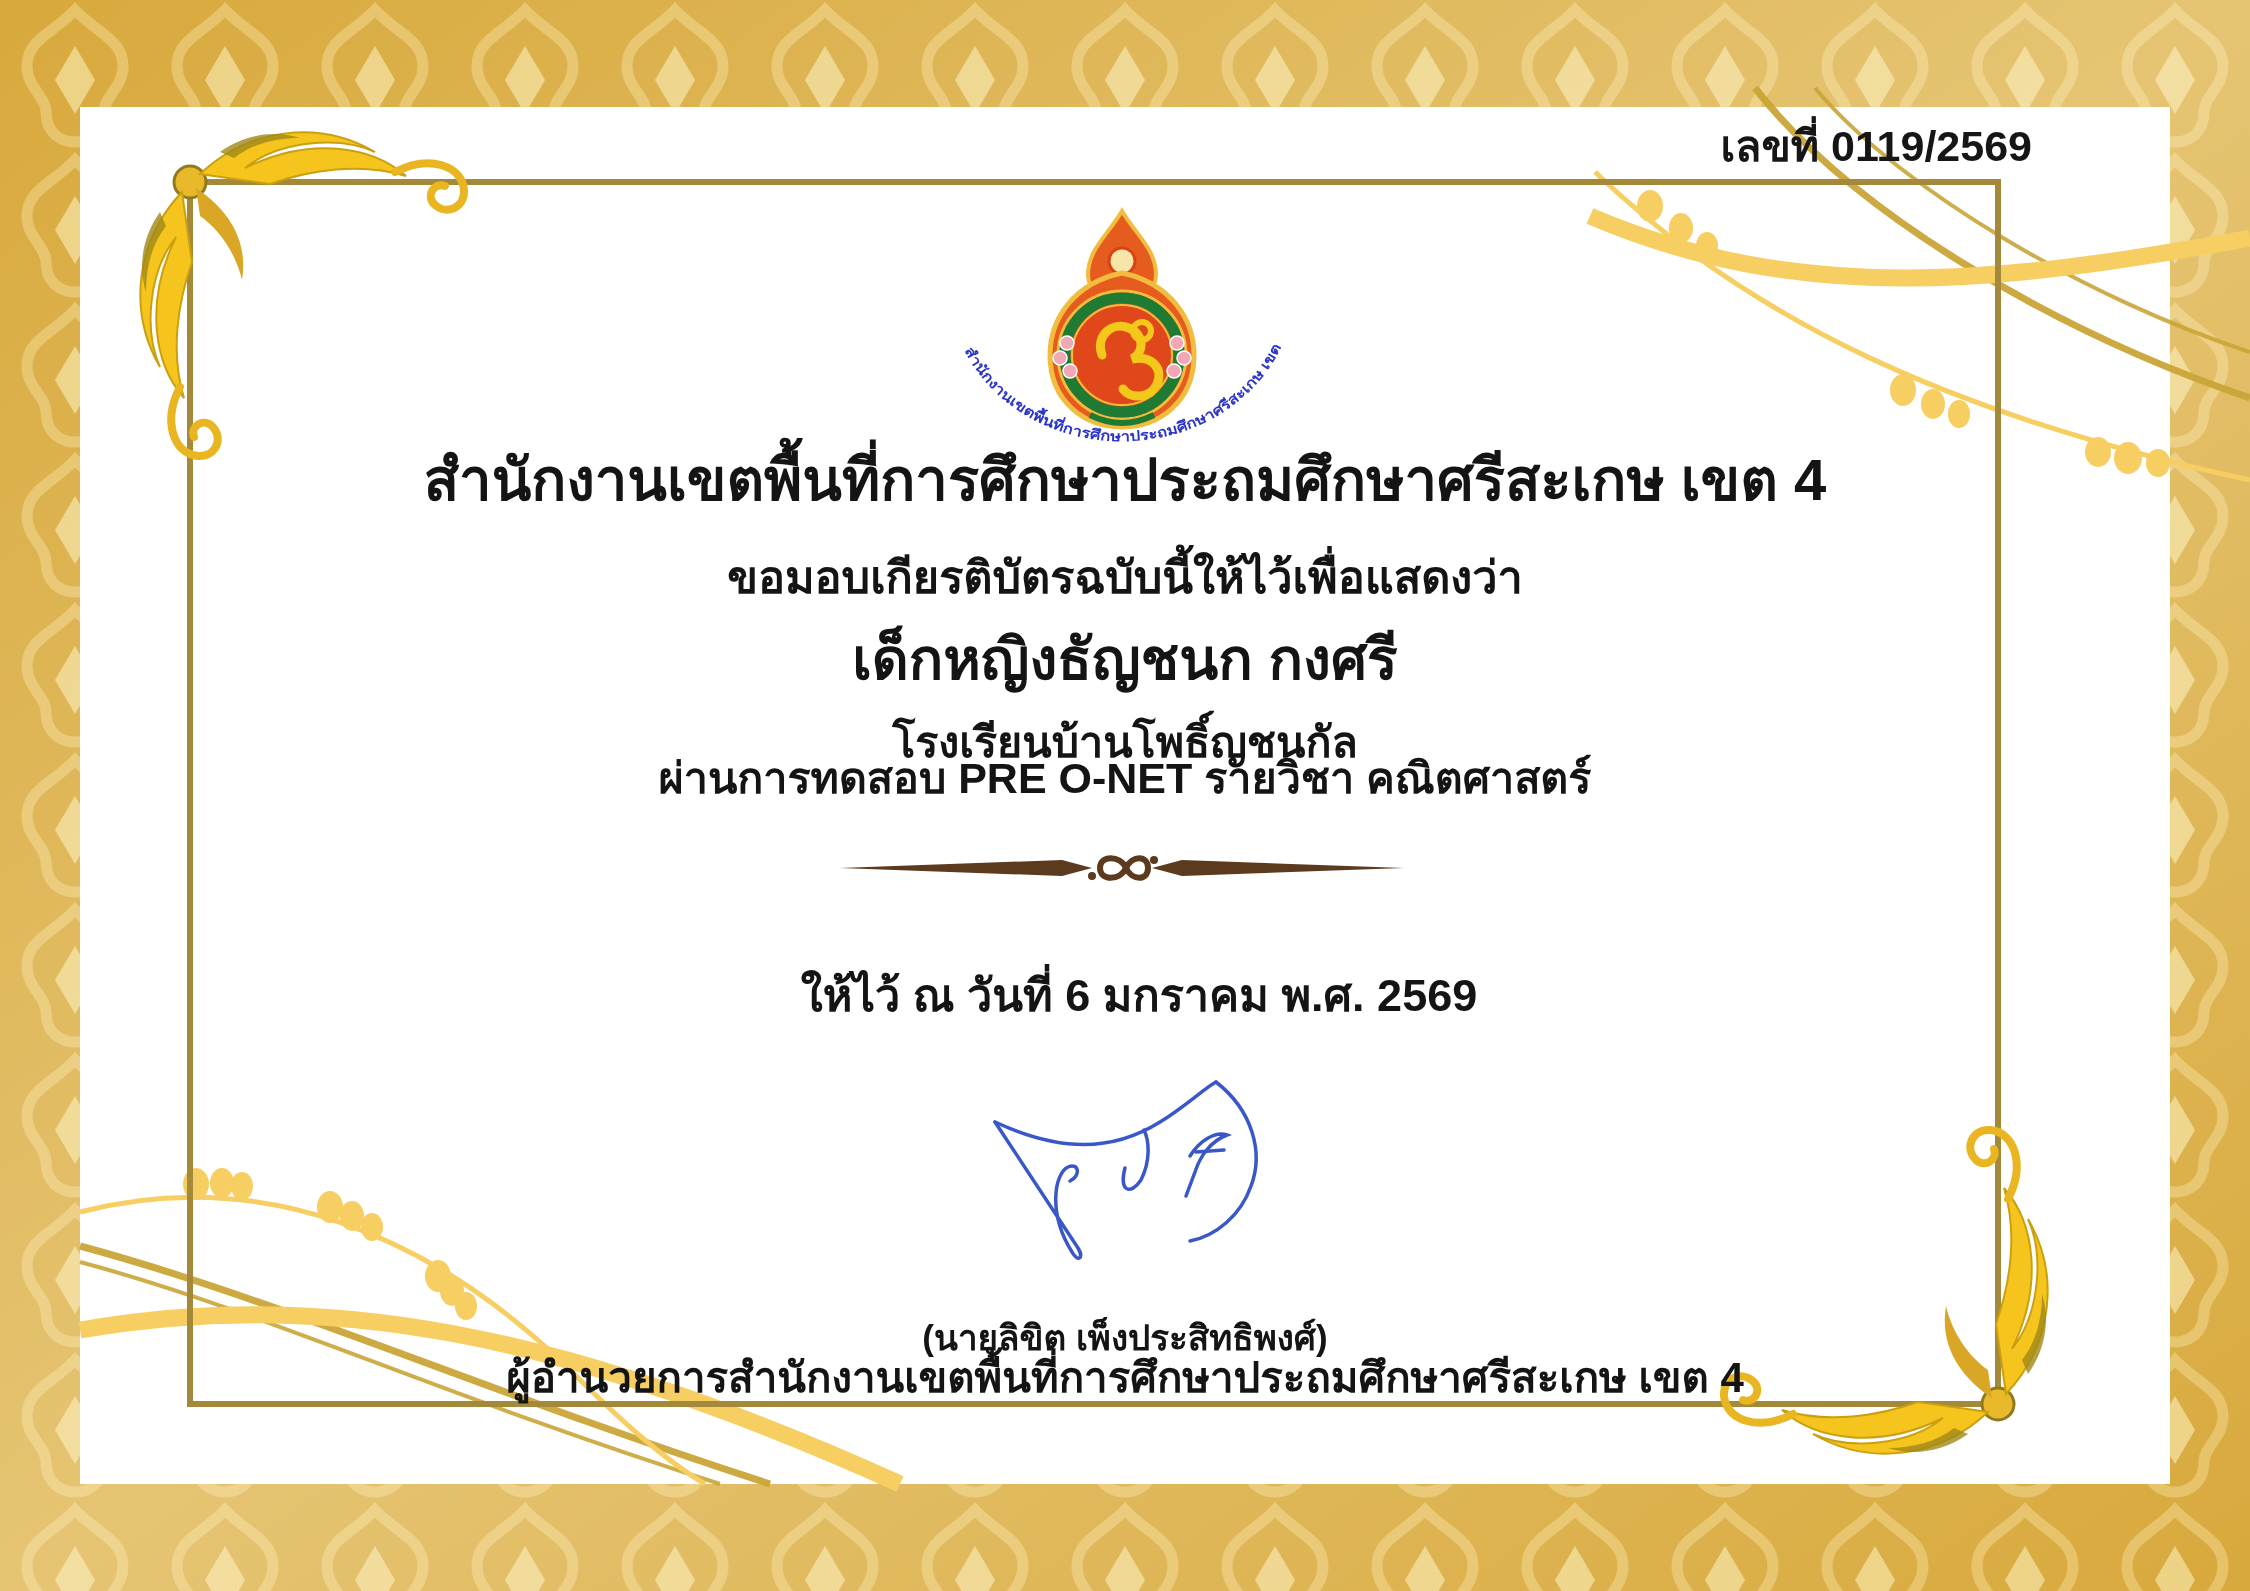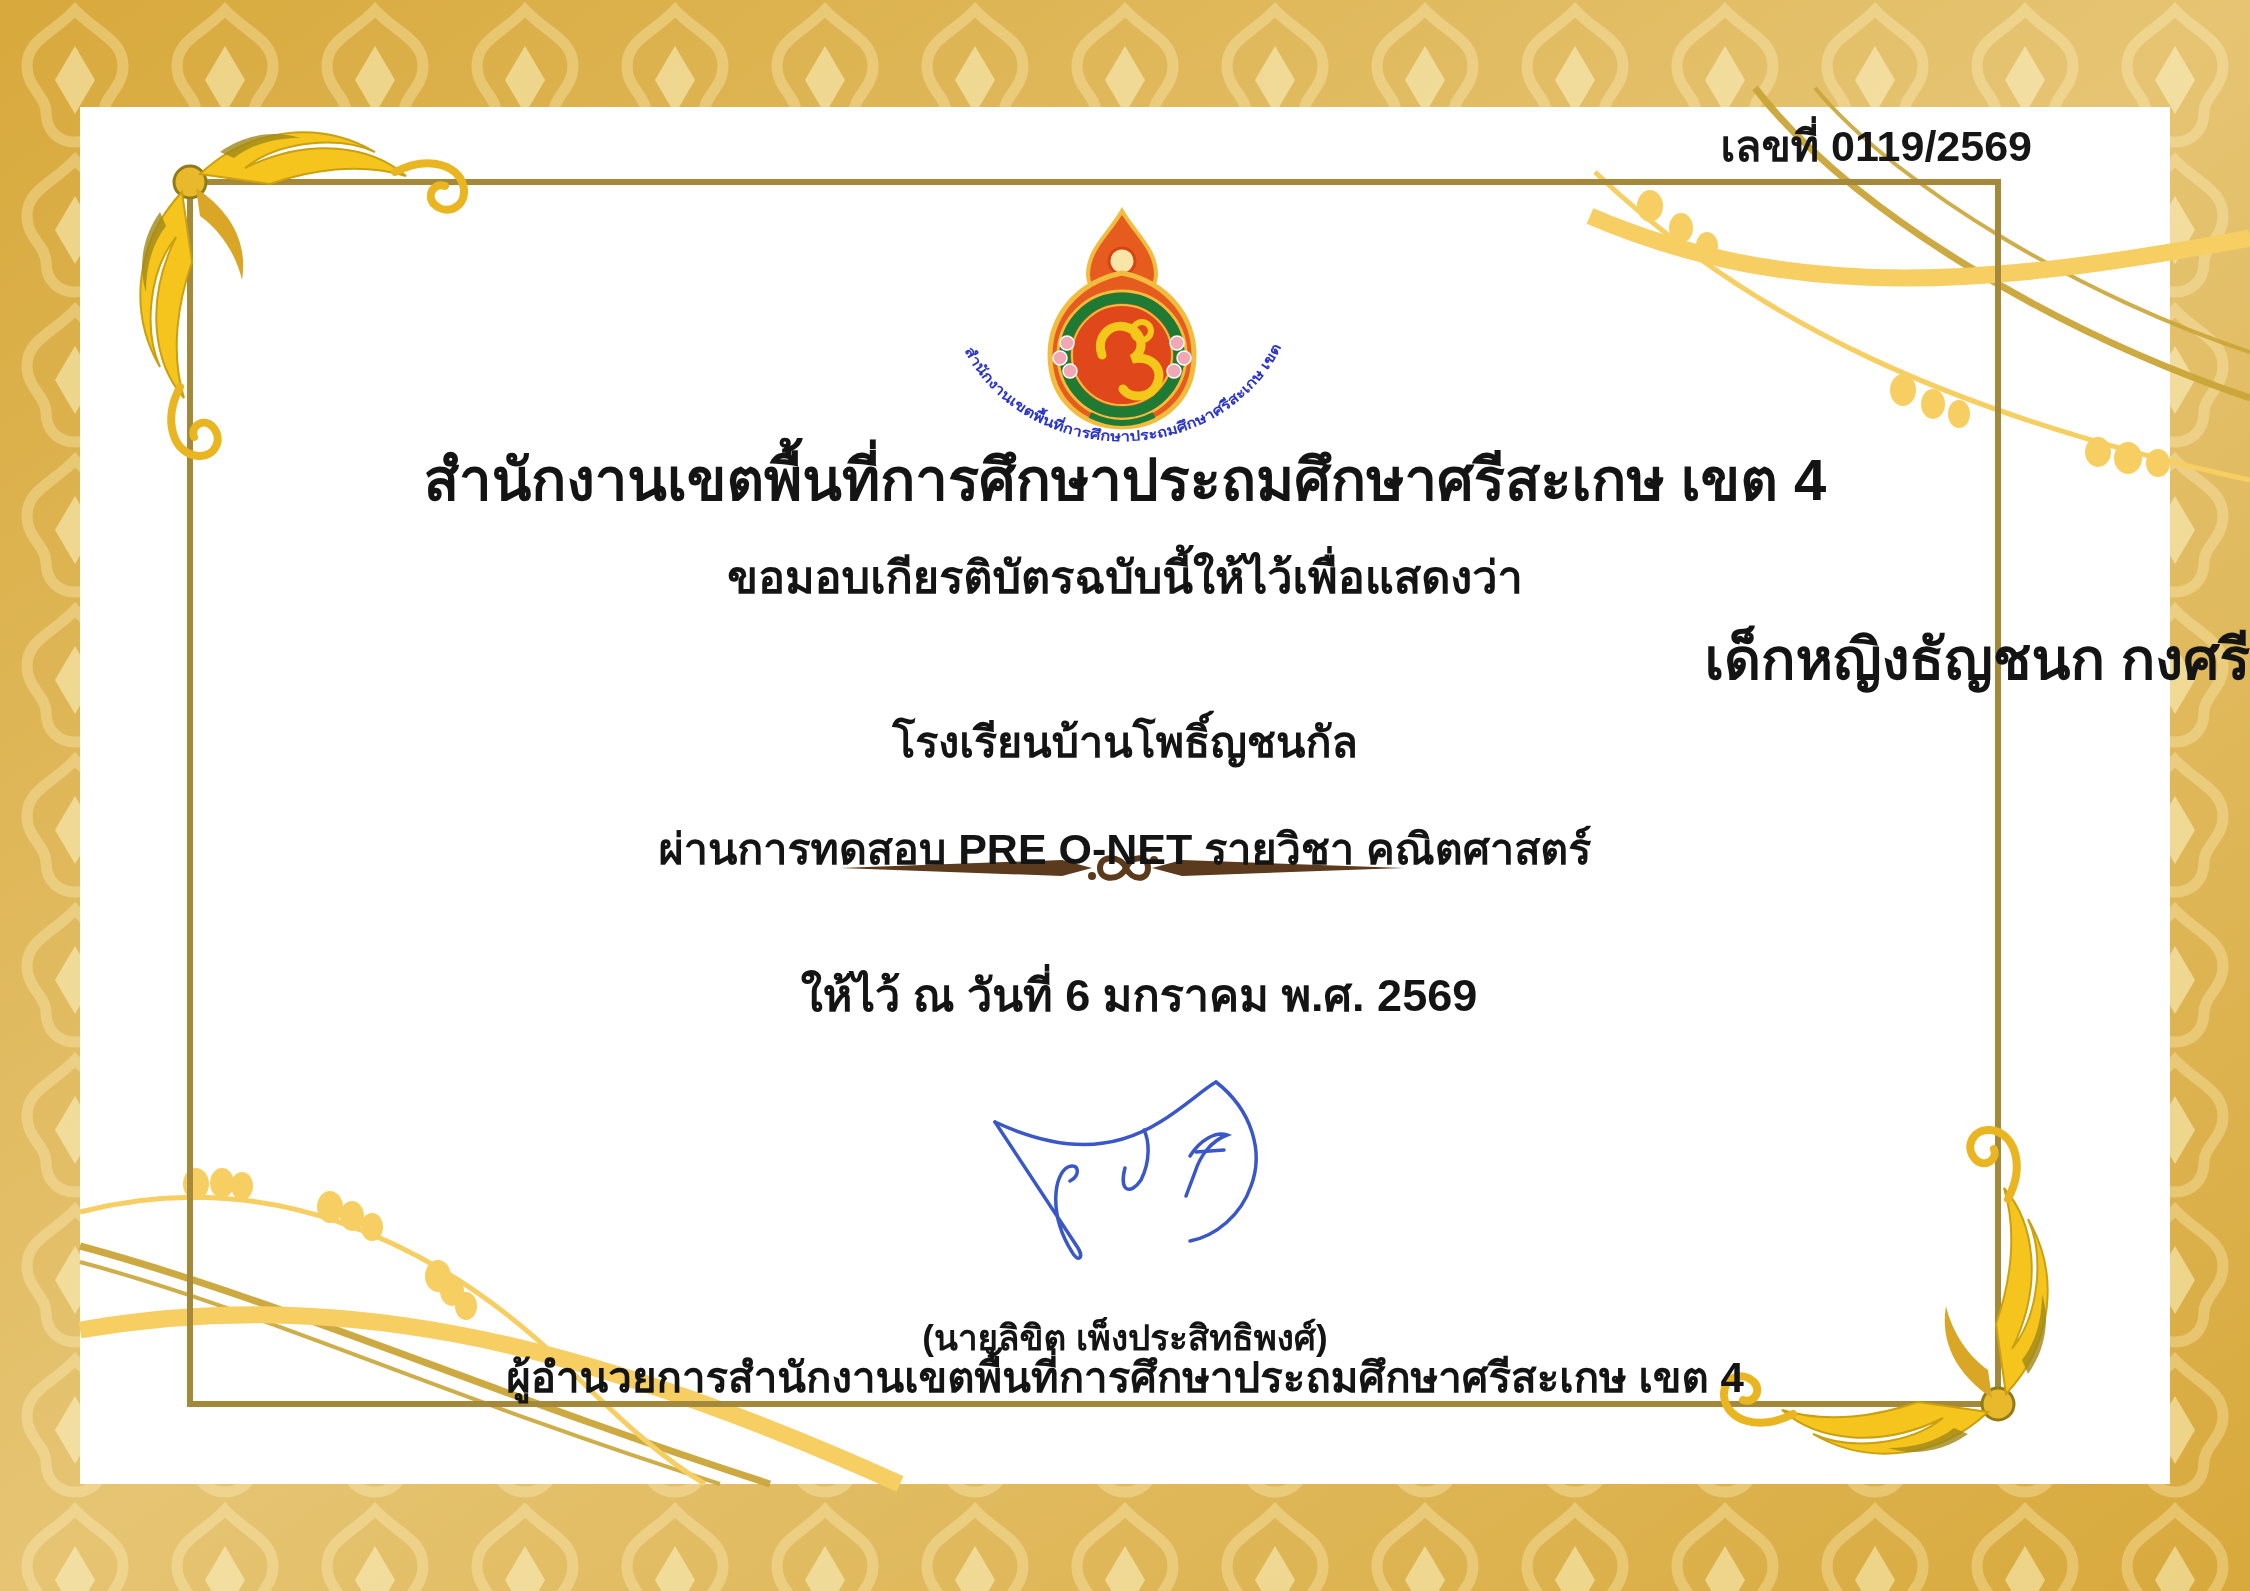--- a/index.html
+++ b/index.html
@@ -20,23 +20,23 @@
     white-space:nowrap;
   }
   .cert-no{
     position:absolute;
     top:112px;right:218px;
     font-size:43px;font-weight:700;
     z-index:3;
   }
   .t-org     {top:444px;font-size:58px;font-weight:700;}
   .t-intro   {top:550px;font-size:45px;font-weight:600;}
-  .t-name    {top:624px;font-size:57px;font-weight:700;text-align:right;}
+  .t-name    {top:624px;font-size:57px;font-weight:700;}
   .t-school  {top:716px;font-size:43px;font-weight:600;}
-  .t-achv    {top:823px;font-size:43px;font-weight:600;}
+  .t-achv    {top:752px;font-size:43px;font-weight:600;}
   .t-bless   {top:902px;font-size:45px;font-weight:600;}
   .t-date    {top:968px;font-size:45px;font-weight:600;padding-left:28px;}
   .t-signer  {top:1316px;font-size:35px;font-weight:600;}
   .t-title2  {top:1332px;font-size:42px;font-weight:600;margin-top:20px;}
 </style>
 </head>
 <body>
 
 <div class="page">
 

